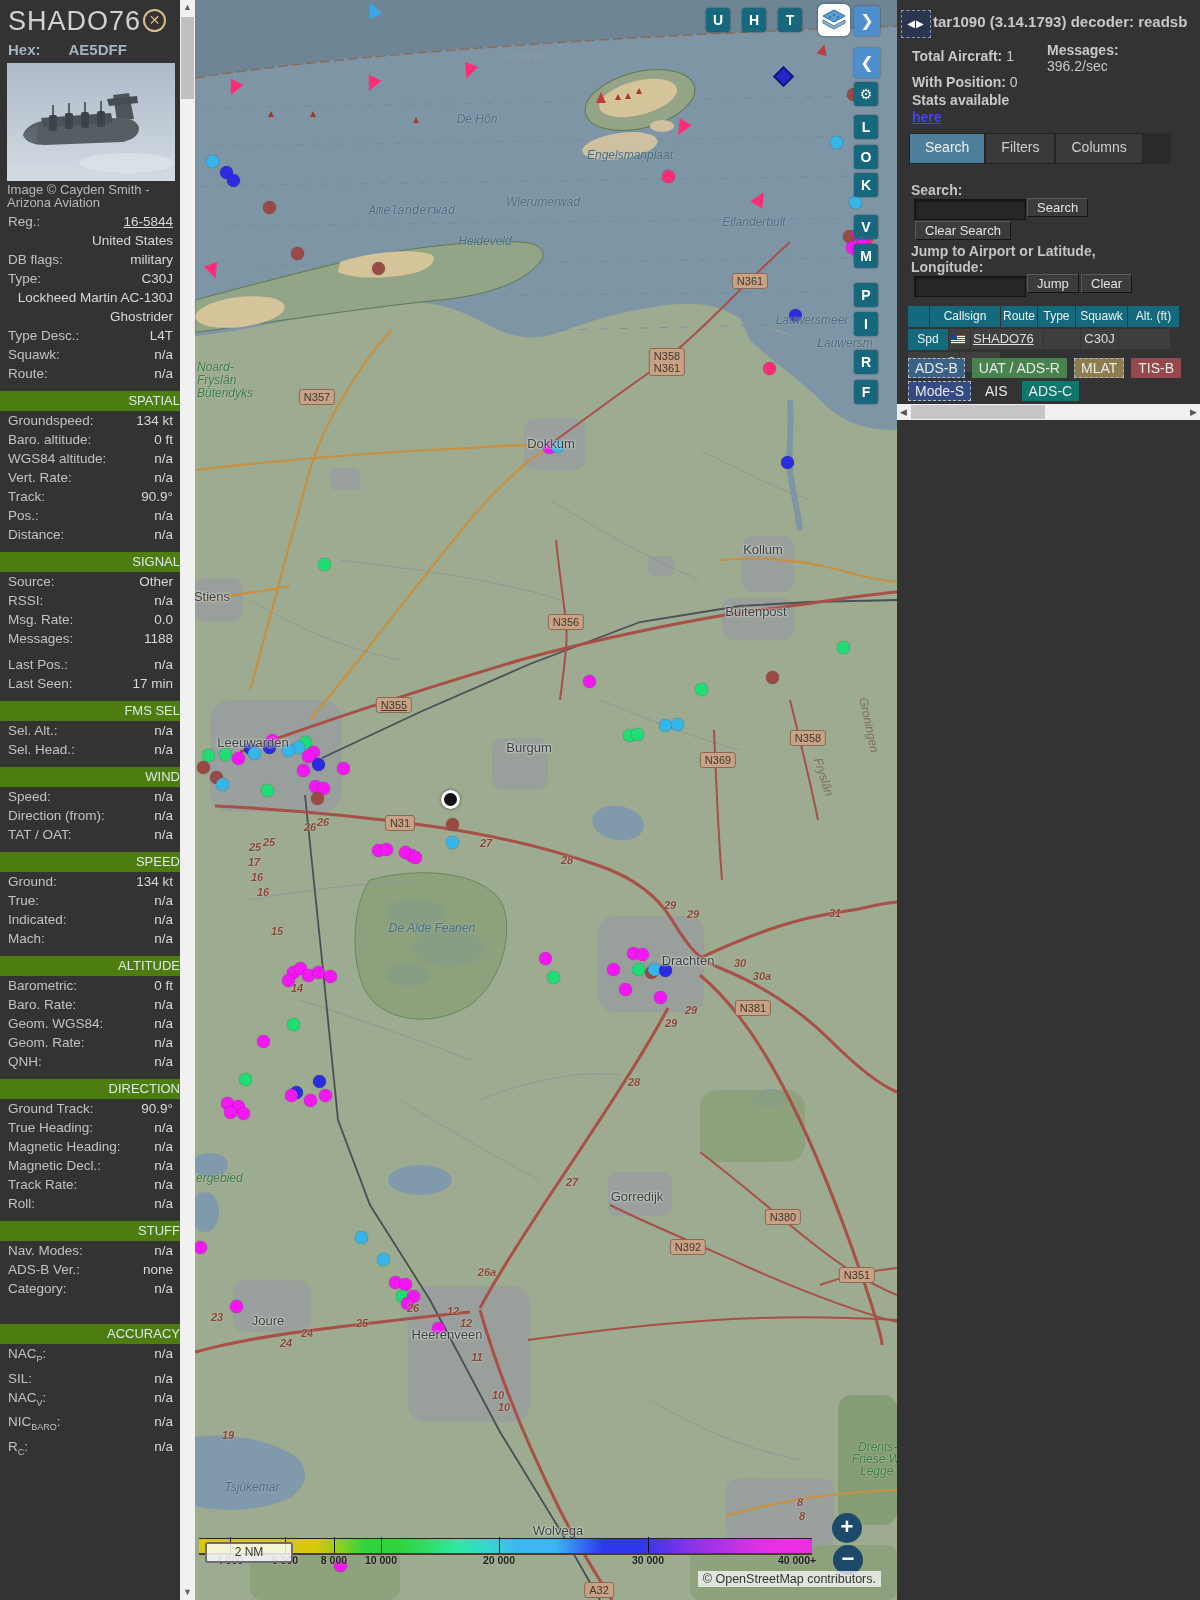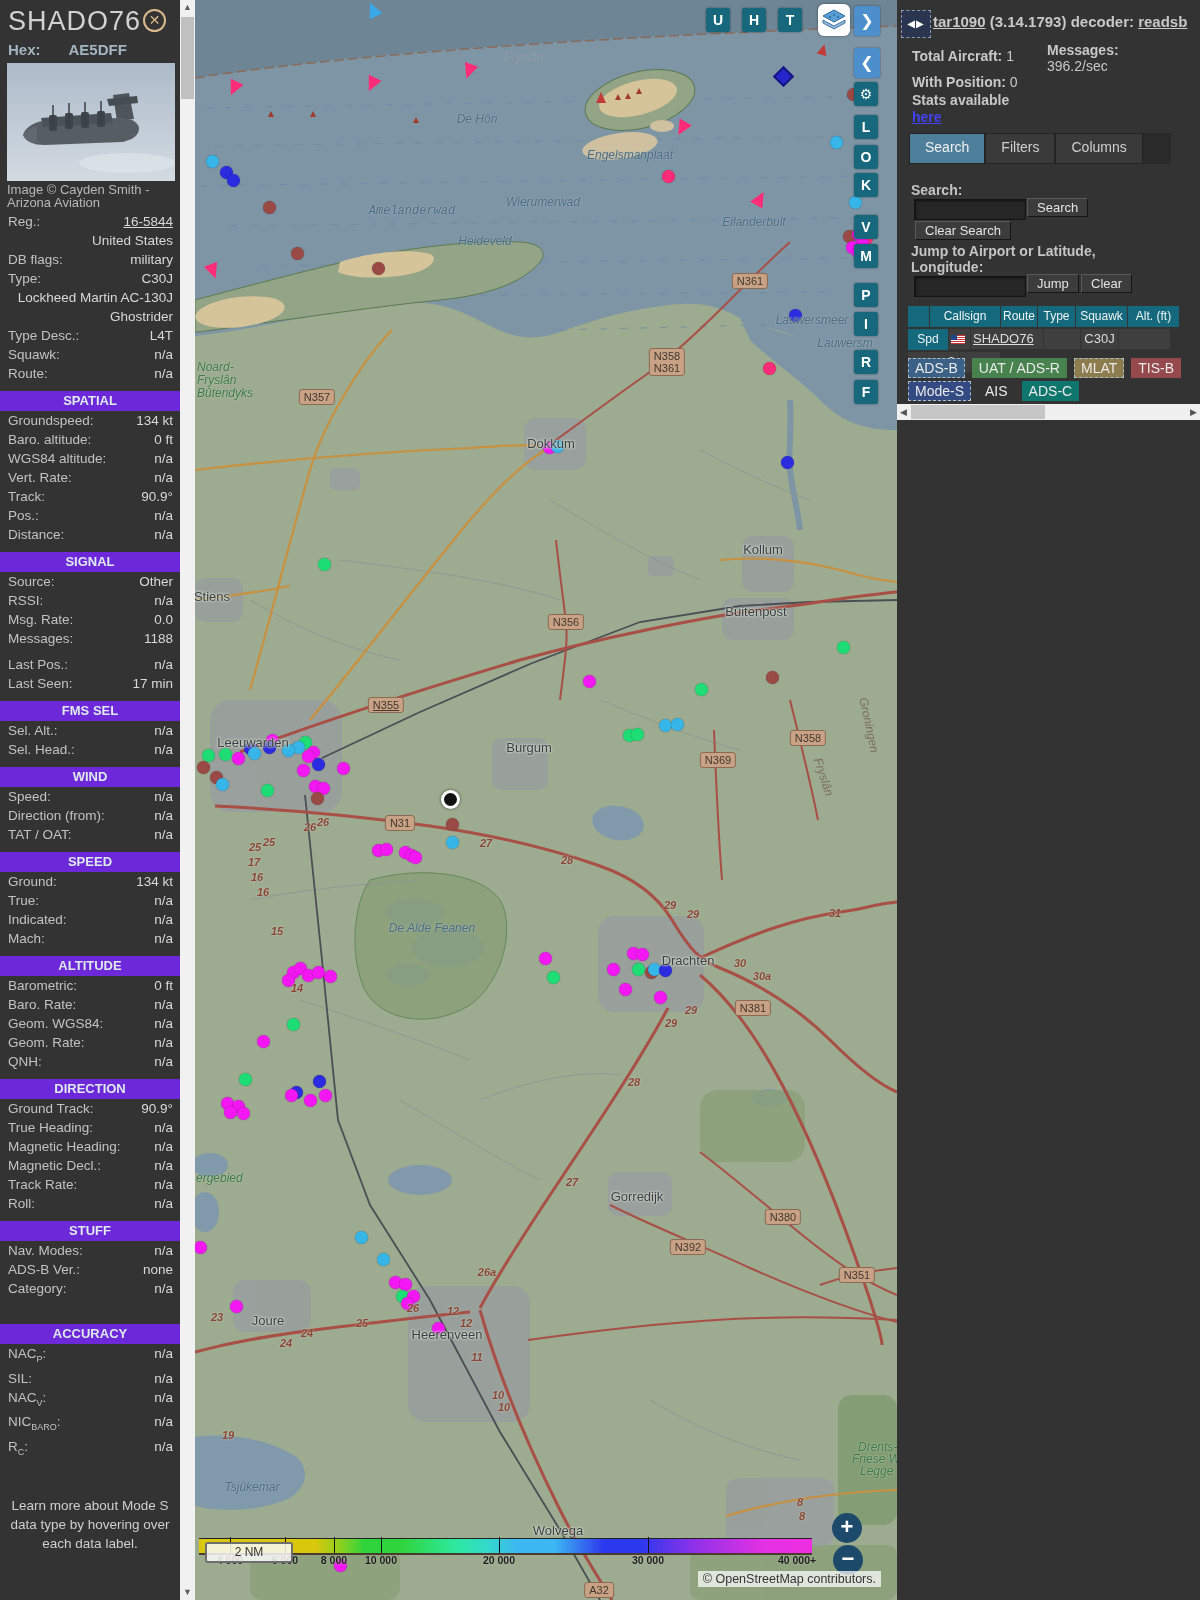--- a/index.html
+++ b/index.html
@@ -15,21 +15,21 @@
   .hexline .v{margin-left:28px;}
   #closebtn{position:absolute;right:14px;top:9px;width:19px;height:19px;border:2px solid #d9ba8d;border-radius:50%;color:#d9ba8d;font-size:14px;line-height:18px;text-align:center;cursor:pointer;}
   .tealrule{height:2px;background:#2596aa;margin-top:6px;}
   #photo{position:absolute;left:7px;top:63px;width:168px;height:118px;background:#b9c4cf;}
   #credit{position:absolute;left:7px;top:183px;width:168px;font-size:13px;color:#b7b7b7;line-height:13px;}
   #rows{position:absolute;left:0;top:212px;width:180px;}
   .inforow{display:flex;justify-content:space-between;padding:0 7px 0 8px;font-size:13.5px;line-height:19px;}
   .inforow .lab{color:#c2c2c2;white-space:nowrap;}
   .inforow .val{color:#d8d8d8;text-align:right;flex:1;margin-left:6px;}
   .inforow .val.link{text-decoration:underline;}
-  .sec-head{background:#6d28d9;color:#dde9eb;text-align:center;font-size:13px;font-weight:700;line-height:20px;margin-top:8px;}
+  .sec-head{background:#4d7c0f;color:#dde9eb;text-align:right;font-size:13px;font-weight:400;line-height:20px;margin-top:8px;}
   .sec-head.bigap{margin-top:26px;}
   .gaprow{margin-top:7px;}
   sub{font-size:9px;}
   #sb-footer{position:absolute;left:0;top:1496px;width:180px;text-align:center;font-size:13.5px;color:#cfcfcf;line-height:19px;padding:0 4px;box-sizing:border-box;}
   
   #map{position:absolute;left:195px;top:0;width:702px;height:1600px;overflow:hidden;background:#9dab90;}
   #map svg{position:absolute;left:0;top:0;}
   .ovl{position:absolute;}
   .dot{position:absolute;width:13px;height:13px;border-radius:50%;box-shadow:0 0 1px rgba(0,0,0,.5);}
   .dot.small{width:10px;height:10px;}
@@ -51,21 +51,21 @@
   #legendbar{position:absolute;left:4px;top:1538px;width:613px;height:14px;background:linear-gradient(to right,#d8c70c 0%,#d8c70c 19%,#8ed01e 23%,#2fd43c 27%,#2fd43c 33%,#2ee9a0 42%,#33d8cb 47%,#3db7f2 52%,#3db7f2 58%,#2c38ee 66%,#2c38ee 72%,#9132e8 81%,#e331e3 92%,#ee2fe0 100%);border-top:1px solid #222;border-bottom:2px solid #4a3a30;}
   .ltick{position:absolute;top:1537px;width:1px;height:16px;background:#111;}
   .llab{position:absolute;top:1554px;transform:translateX(-50%);font-size:10.5px;font-weight:bold;color:#1d1d1d;text-shadow:0 0 2px #b9c2ae;white-space:nowrap;}
   #scalebox{position:absolute;left:10px;top:1542px;width:84px;height:17px;background:rgba(250,250,250,.85);border:2px solid #6e6e6e;border-radius:3px;font-size:12px;color:#333;text-align:center;line-height:17px;}
   #attrib{position:absolute;right:16px;top:1571px;background:rgba(255,255,255,.72);color:#333;font-size:12.5px;padding:1px 5px;white-space:nowrap;}
   
   #panel{position:absolute;left:897px;top:0;width:303px;height:1600px;background:#333;color:#c8c8c8;overflow:hidden;}
   .pabs{position:absolute;}
   #collapsebtn{left:4px;top:10px;width:28px;height:26px;background:#2a3550;border:1px dashed #8a97b5;color:#fff;font-size:10px;text-align:center;line-height:25px;letter-spacing:1px;cursor:pointer;}
   #ptitle{left:36px;top:13px;font-size:15px;font-weight:bold;white-space:nowrap;color:#c8c8c8;}
-  #ptitle .lk{text-decoration:underline;cursor:pointer;}
+  #ptitle .lk{cursor:pointer;}
   .statlab{font-weight:bold;font-size:14px;}
   #here{color:#4343f5;font-weight:bold;text-decoration:underline;cursor:pointer;font-size:14px;}
   #tabbar{left:12px;top:133px;width:262px;height:31px;background:#2a2a2a;display:flex;}
   .tab{font-size:14px;padding:5px 15px;background:#3a3a3a;color:#cfcfcf;border:1px solid #232323;cursor:pointer;}
   .tab.active{background:#4e7f9a;color:#f0f0f0;}
   .plabel{font-weight:bold;font-size:14px;color:#c4c4c4;}
   .pinput{position:absolute;width:106px;height:17px;background:#262626;border:1px solid #141414;box-shadow:inset 1px 1px 2px #111;}
   .pbtn{position:absolute;background:#3c3c3c;color:#e3e3e3;font-size:13px;padding:1px 9px;border-top:1px solid #5a5a5a;border-left:1px solid #5a5a5a;border-right:1px solid #151515;border-bottom:1px solid #151515;cursor:pointer;white-space:nowrap;}
   #ptable{left:11px;top:306px;display:flex;flex-wrap:wrap;width:310px;}
   .thcell{background:#15697c;color:#eef4f6;font-size:12px;text-align:center;line-height:21px;height:21px;margin:0 1px 2px 0;overflow:hidden;white-space:nowrap;}
@@ -322,21 +322,20 @@
         </div>
         <div class="inforow">
           <div class="lab">NIC<sub>BARO</sub>:</div>
           <div class="val">n/a</div>
         </div>
         <div class="inforow">
           <div class="lab">R<sub>C</sub>:</div>
           <div class="val">n/a</div>
         </div>
       </div>
-    <div id="sb-footer">Learn more about Mode S data type by hovering over each data label.</div>
   </div>
   <div id="sb-scroll">
     <div class="arr" style="top:0;">▲</div>
     <div class="thumb"></div>
     <div class="arr" style="top:1585px;">▼</div>
   </div>
 
   <div id="map">
     <svg width="702" height="1600" viewBox="195 0 702 1600">
       <rect x="195" y="0" width="702" height="1600" fill="#9dab90"></rect>
@@ -596,21 +595,21 @@
         <div class="lbl-green" style="left: 663px; top: 1440px;">Drents-</div>
         <div class="lbl-green" style="left: 657px; top: 1452px;">Friese Wo</div>
         <div class="lbl-green" style="left: 665px; top: 1464px;">Legge</div>
         <div class="lbl-prov" style="left: 646px; top: 718px; transform: rotate(78deg);">Groningen</div>
         <div class="lbl-prov" style="left: 609px; top: 770px; transform: rotate(72deg);">Fryslân</div>
         <div class="badge" style="left: 555px; top: 281px;">N361</div>
         <div class="badge" style="left: 472px; top: 362px;">N358
 N361</div>
         <div class="badge" style="left: 122px; top: 397px;">N357</div>
         <div class="badge" style="left: 371px; top: 622px;">N356</div>
-        <div class="badge" style="left: 191px; top: 705px; text-decoration: underline;">N355</div>
+        <div class="badge" style="left: 199px; top: 705px; text-decoration: underline;">N355</div>
         <div class="badge" style="left: 205px; top: 823px;">N31</div>
         <div class="badge" style="left: 613px; top: 738px;">N358</div>
         <div class="badge" style="left: 523px; top: 760px;">N369</div>
         <div class="badge" style="left: 558px; top: 1008px;">N381</div>
         <div class="badge" style="left: 588px; top: 1217px;">N380</div>
         <div class="badge" style="left: 493px; top: 1247px;">N392</div>
         <div class="badge" style="left: 662px; top: 1275px;">N351</div>
         <div class="badge" style="left: 404px; top: 1590px;">A32</div>
         <div class="rnum" style="left: 115px; top: 827px;">26</div>
         <div class="rnum" style="left: 128px; top: 822px;">26</div>

